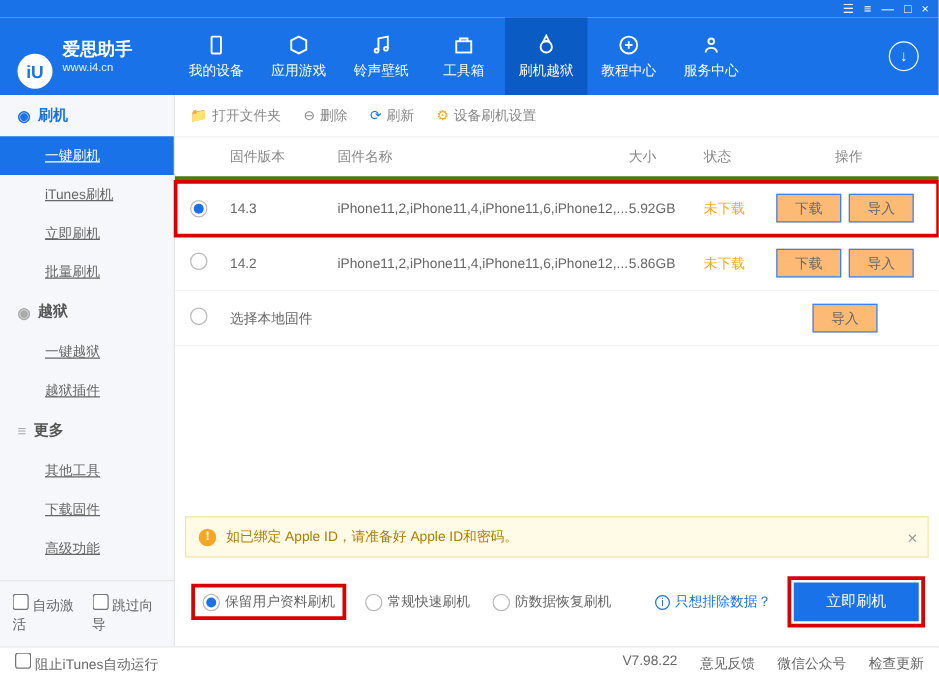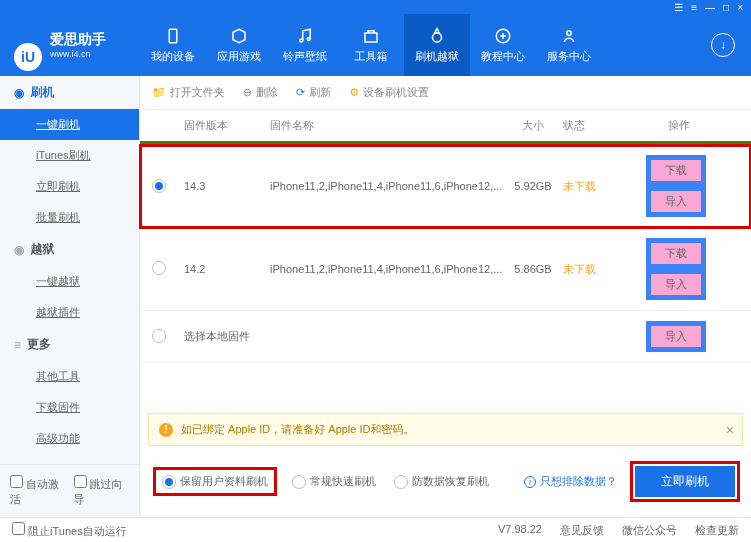--- a/index.html
+++ b/index.html
@@ -34,30 +34,30 @@
 .toolbar { height: 34px; border-bottom: 1px solid #eee; display: flex; align-items: center; padding: 0 12px; gap: 18px; color: #888; font-size: 11px; }
 .toolbar .tb-item { display: flex; align-items: center; gap: 4px; cursor: pointer; }
 .folder-icon { color: #f5a623; }
 .refresh-icon { color: #1a72e8; }
 .gear-icon { color: #f5a623; }
 
 .table-head { display: flex; padding: 8px 12px; color: #888; font-size: 11px; border-bottom: 4px solid #4d7c0f; }
 .col-radio { width: 32px; }
 .col-ver { width: 86px; }
 .col-name { flex: 1; }
-.col-size { width: 60px; text-align: center; }
+.col-size { width: 60px; }
 .col-status { width: 50px; }
 .col-ops { width: 126px; text-align: center; padding-left: 6px; }
 
 .row { display: flex; align-items: center; padding: 10px 12px; font-size: 11px; color: #666; border-bottom: 1px solid #f2f2f2; }
 .row.highlight { outline: 3px solid #d90000; outline-offset: -2px; }
 .radio { width: 14px; height: 14px; border: 1px solid #bbb; border-radius: 50%; display: inline-flex; align-items: center; justify-content: center; }
 .radio.checked::after { content: ""; width: 8px; height: 8px; background: #1a72e8; border-radius: 50%; }
 .row .col-status { color: #f5a623; }
-.btn { display: inline-block; padding: 3px 14px; border: 5px solid #3b82f6; background: #f9a8d4; color: #666; font-size: 11px; cursor: pointer; margin-right: 6px; }
+.btn { display: inline-block; padding: 3px 14px; border: 1px solid #3b82f6; background: #fdba74; color: #666; font-size: 11px; cursor: pointer; margin-right: 6px; }
 
 .notice { background: #fffbe6; border: 1px solid #f5e6a6; margin: 8px 8px 0 8px; padding: 8px 10px; display: flex; align-items: center; color: #b07c00; font-size: 11px; position: relative; }
 .notice .warn-icon { width: 14px; height: 14px; background: #f5a623; color: #fff; border-radius: 50%; display: flex; align-items: center; justify-content: center; font-size: 10px; margin-right: 8px; font-weight: bold; }
 .notice .close-icon { position: absolute; right: 8px; color: #999; cursor: pointer; font-size: 14px; }
 
 .options-bar { margin: 10px 8px; padding: 10px 8px; display: flex; align-items: center; gap: 18px; font-size: 11px; color: #666; }
 .opt { display: flex; align-items: center; gap: 4px; cursor: pointer; }
 .opt-highlight { outline: 3px solid #d90000; padding: 4px 6px; }
 .link { color: #1a72e8; cursor: pointer; margin-left: auto; display: flex; align-items: center; gap: 4px; }
 .info-icon { width: 12px; height: 12px; border: 1px solid #1a72e8; border-radius: 50%; display: inline-flex; align-items: center; justify-content: center; font-size: 9px; color: #1a72e8; }

